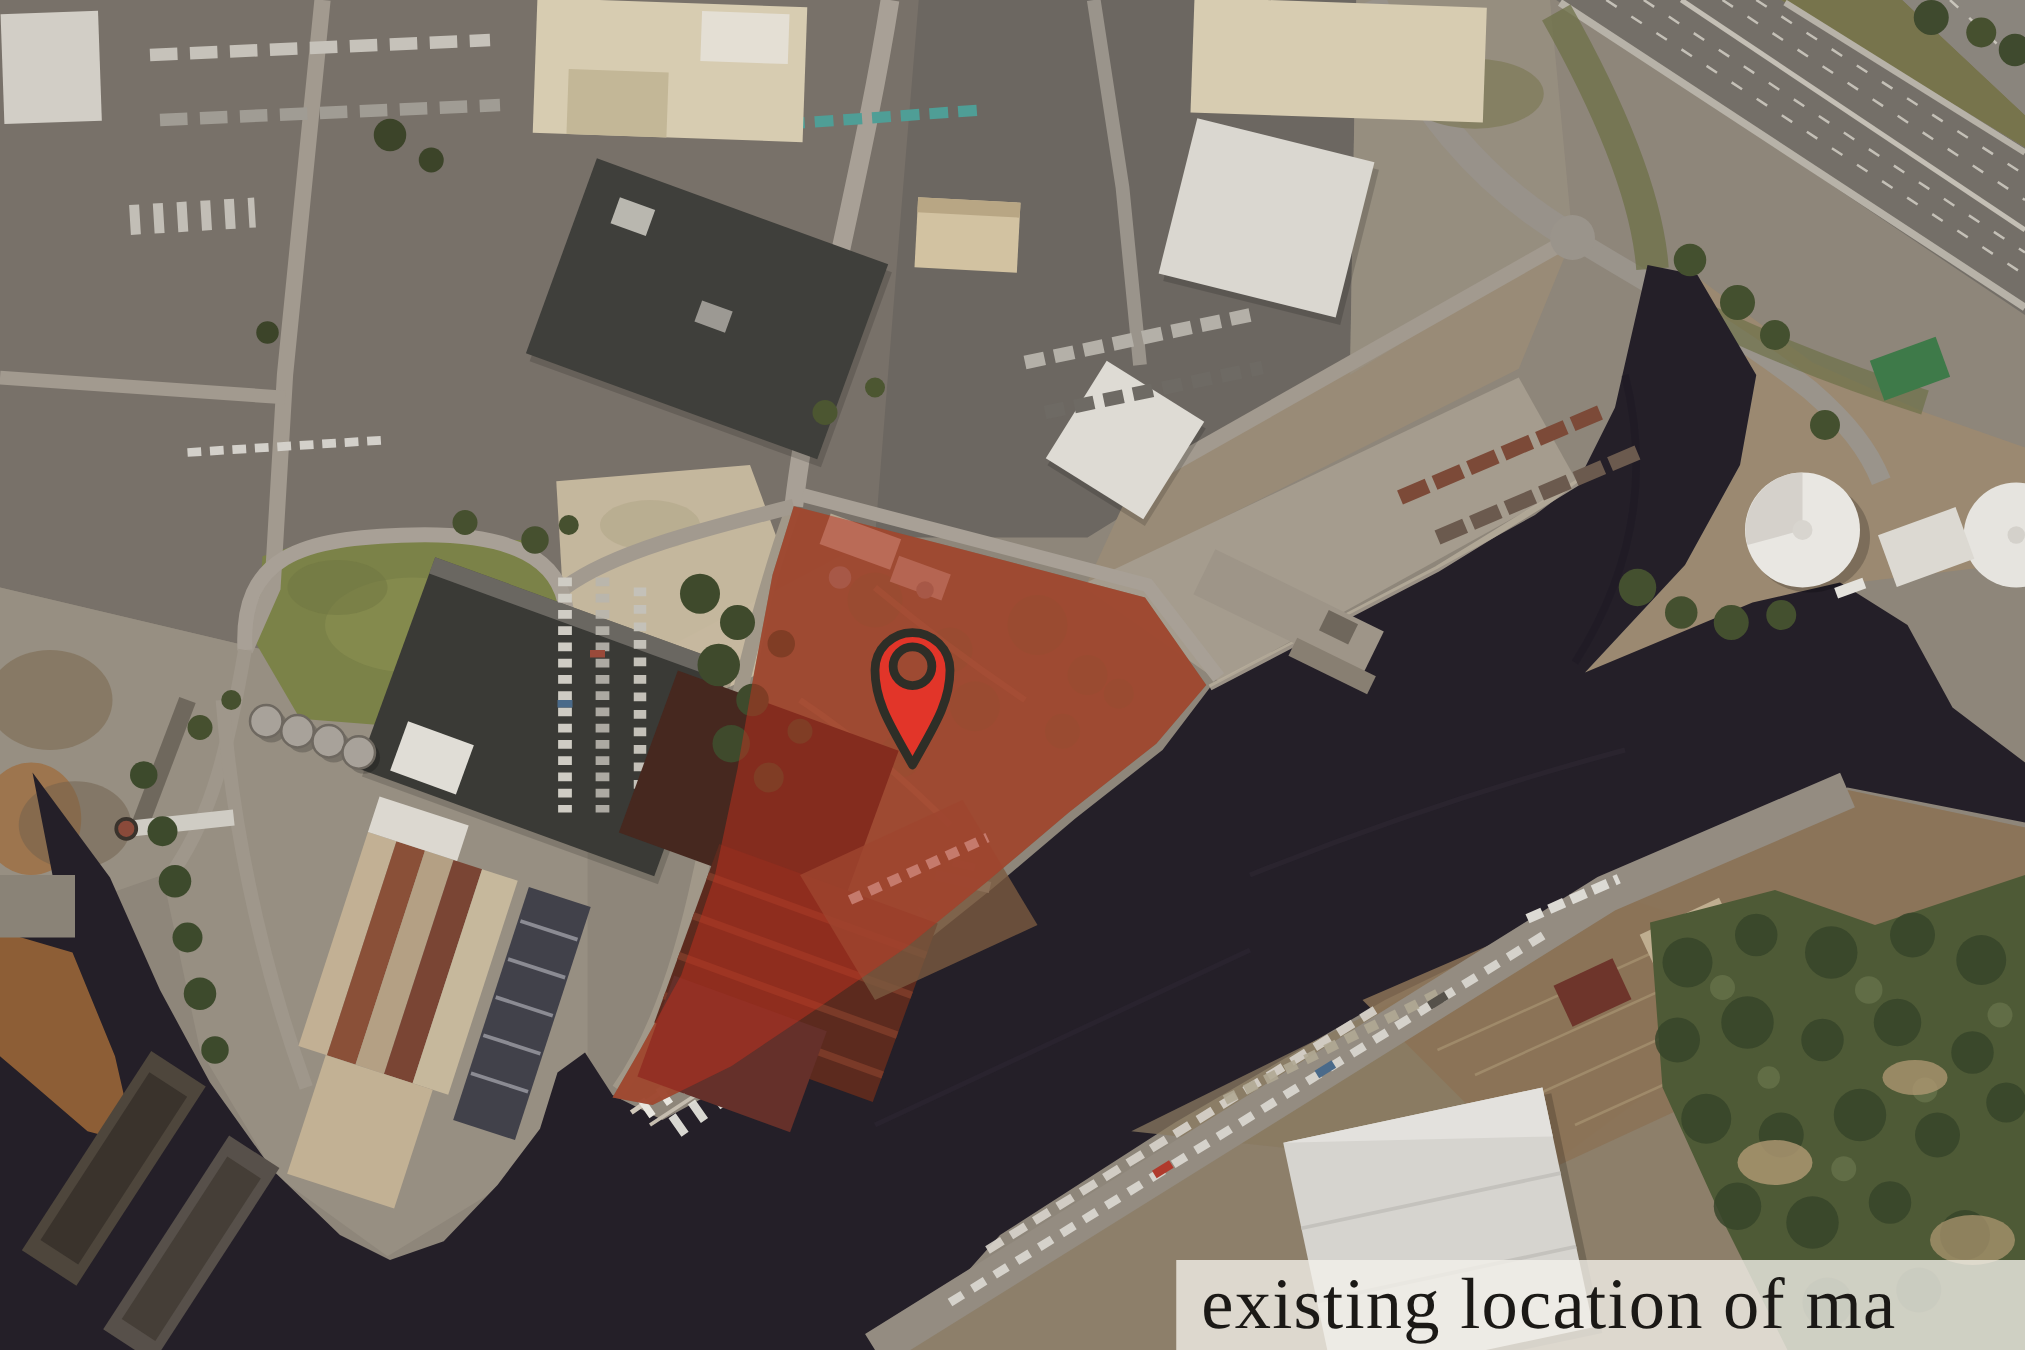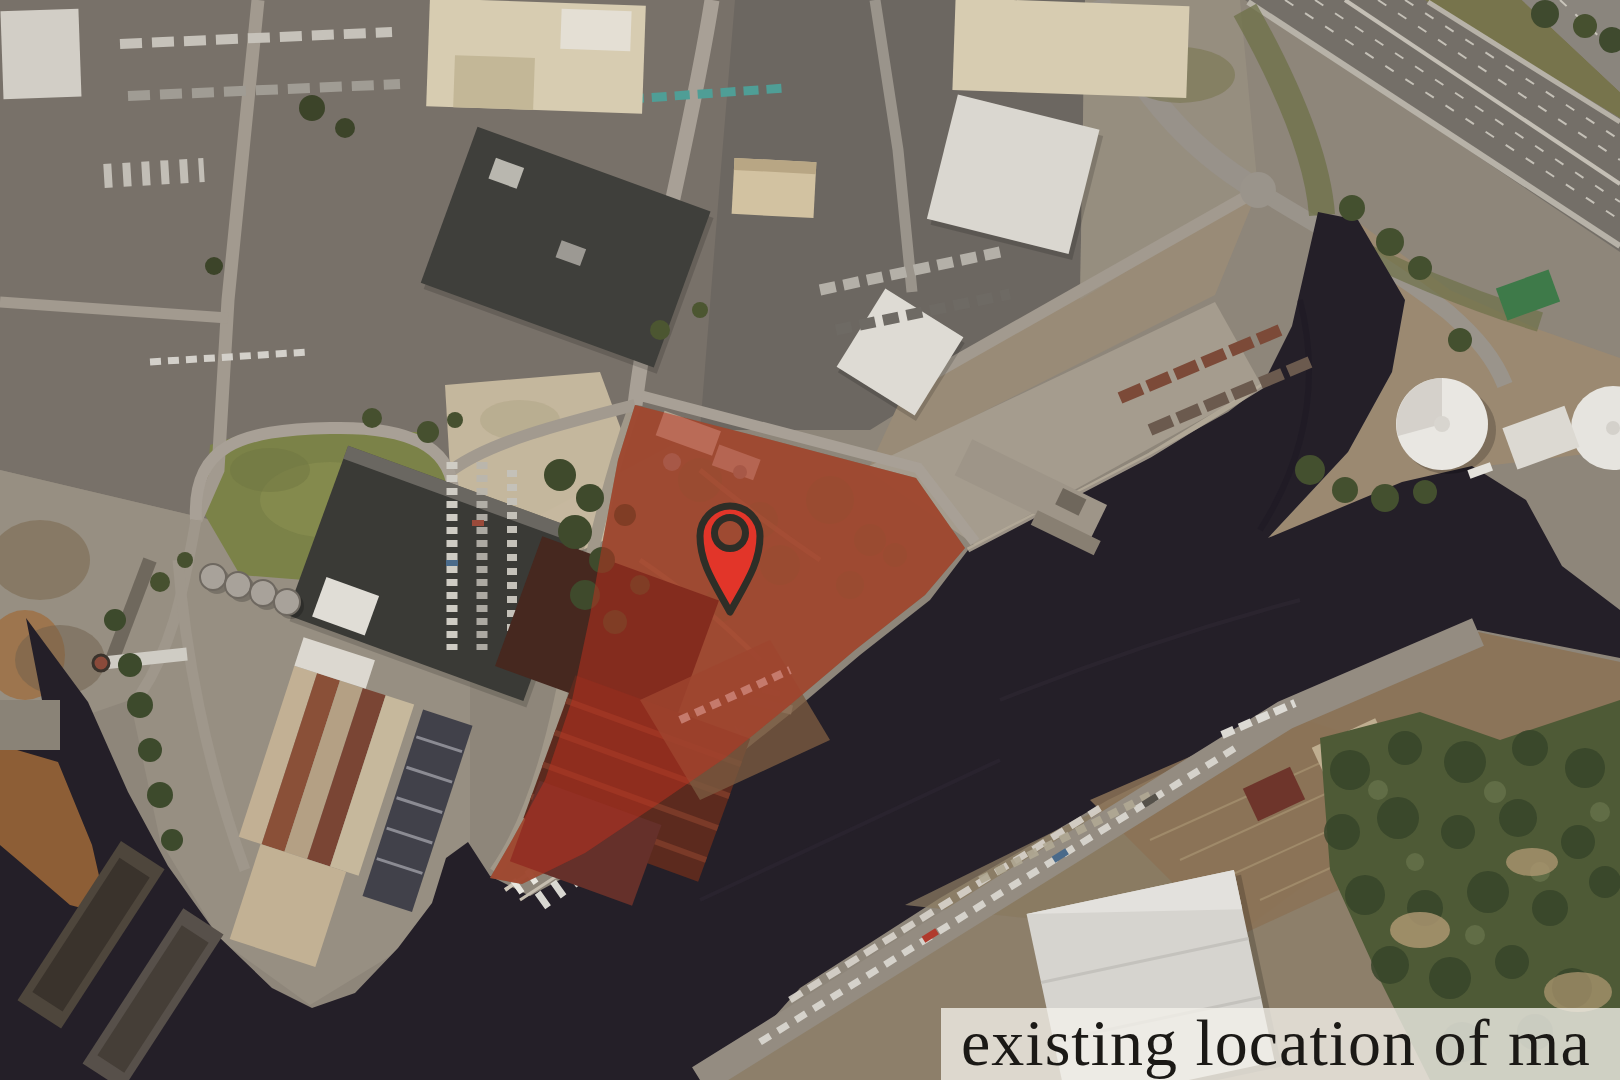--- a/index.html
+++ b/index.html
@@ -3,21 +3,21 @@
 <meta charset="utf-8">
 <style>
   html,body{margin:0;padding:0;background:#111;}
   .stage{position:relative;width:1620px;height:1080px;overflow:hidden;
          font-family:"Liberation Sans",sans-serif;background:#8e867a;}
   .stage svg{position:absolute;left:0;top:0;display:block;}
   .caption{position:absolute;left:941px;top:1008px;width:679px;height:72px;
            background:rgba(243,241,235,0.78);overflow:hidden;white-space:nowrap;
            box-sizing:border-box;padding-left:20px;}
   .caption span{font-family:"Liberation Serif","DejaVu Serif",serif;
-                font-size:66px;line-height:70px;letter-spacing:1px;color:#1b1916;}
+                font-size:58px;line-height:70px;letter-spacing:1px;color:#1b1916;}
 </style>
 </head>
 <body>
 
 <div class="stage">
 <svg width="1620" height="1080" viewBox="0 0 1620 1080">
 
   <rect x="0" y="0" width="1620" height="1080" fill="#8e867a"></rect>
 
   <g>

